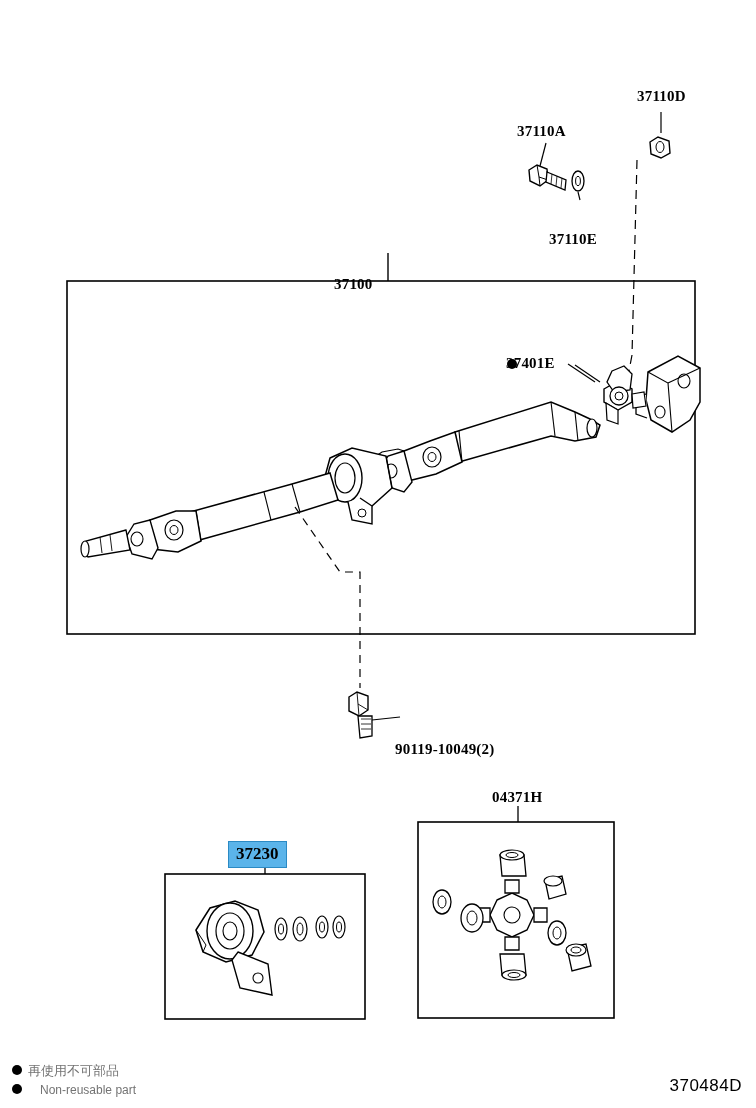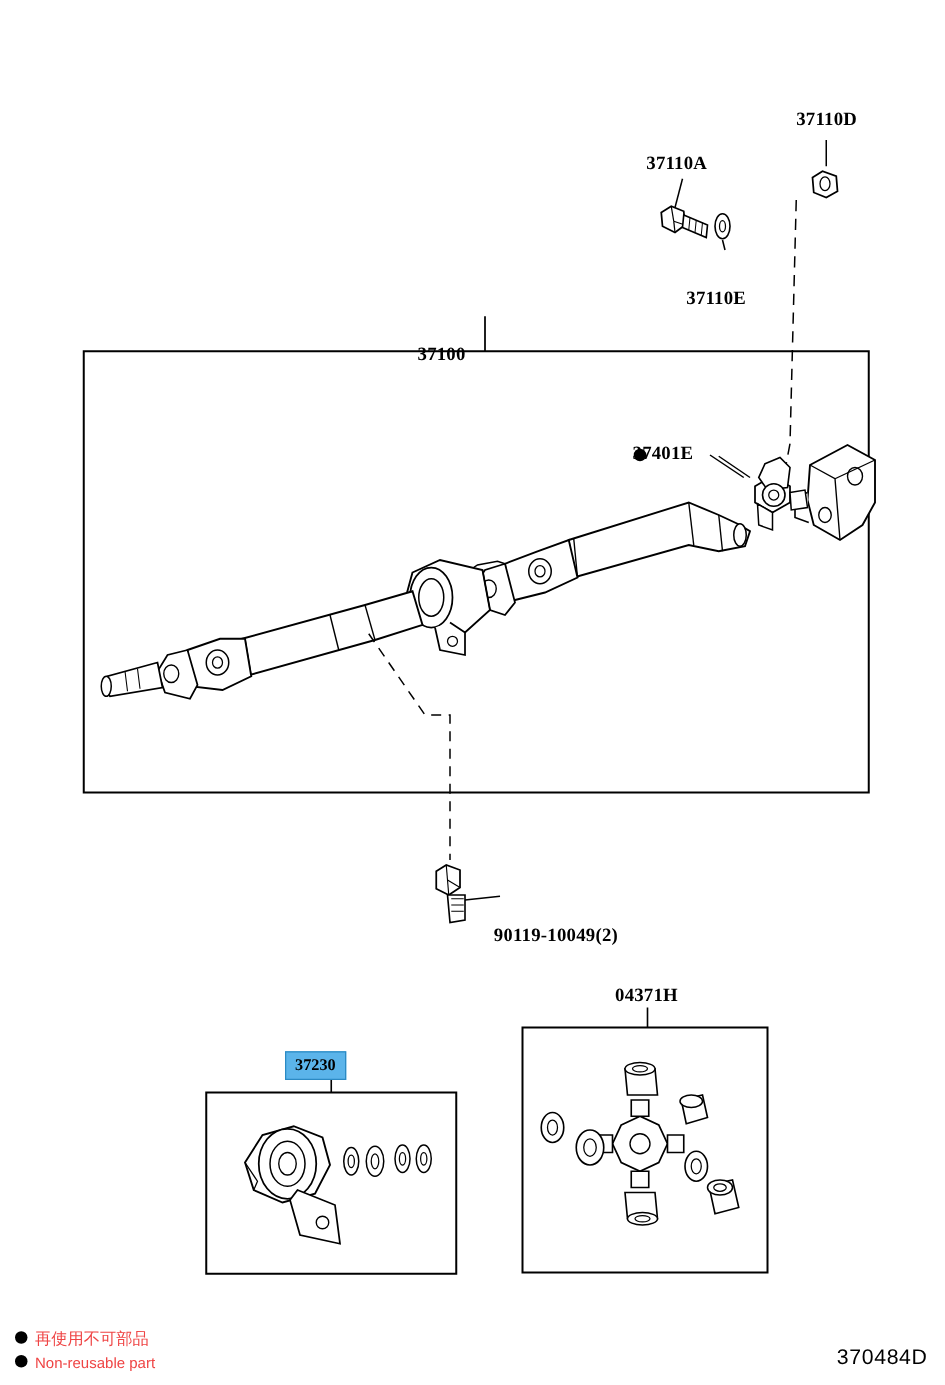--- a/index.html
+++ b/index.html
@@ -29,28 +29,28 @@
     letter-spacing: 0.2px;
     white-space: nowrap;
     color: #000;
   }
   .highlight {
     background: #5bb4ea;
     color: #000;
     padding: 2px 7px 3px 7px;
     border: 1px solid #2b8ac4;
     font-weight: bold;
-    font-size: 13px;
+    font-size: 17px;
   }
   .footnote {
     position: absolute;
     font-family: "Liberation Sans", sans-serif;
     font-size: 12px;
     white-space: nowrap;
-    color: #ef4444;
+    color: #737373;
     text-align: right;
   }
   .footnote.jp {
     font-size: 13px;
     font-family: "DejaVu Sans", sans-serif;
   }
   .code {
     position: absolute;
     right: 14px;
     bottom: 12px;
@@ -245,15 +245,15 @@
 <div class="lbl" style="left:517px; top:123px;">37110A</div>
 <div class="lbl" style="left:549px; top:215px;margin-top:16px;">37110E</div>
 <div class="lbl" style="left:334px; top:232px;margin-top:44px;">37100</div>
 <div class="lbl" style="left:506px; top:355px;">37401E</div>
 <div class="lbl" style="left:395px; top:706px;margin-top:35px;">90119-10049(2)</div>
 <div class="lbl" style="left:492px; top:789px;">04371H</div>
 
 <div class="highlight" style="position:absolute; left:228px; top:841px;">37230</div>
 
 <div class="footnote jp" style="left:28px; top:1062px;">再使用不可部品</div>
-<div class="footnote" style="left:28px; top:1083px;">Non-reusable part</div>
+<div class="footnote" style="left:40px; top:1083px;">Non-reusable part</div>
 
 <div class="code">370484D</div>
 
 </body></html>

